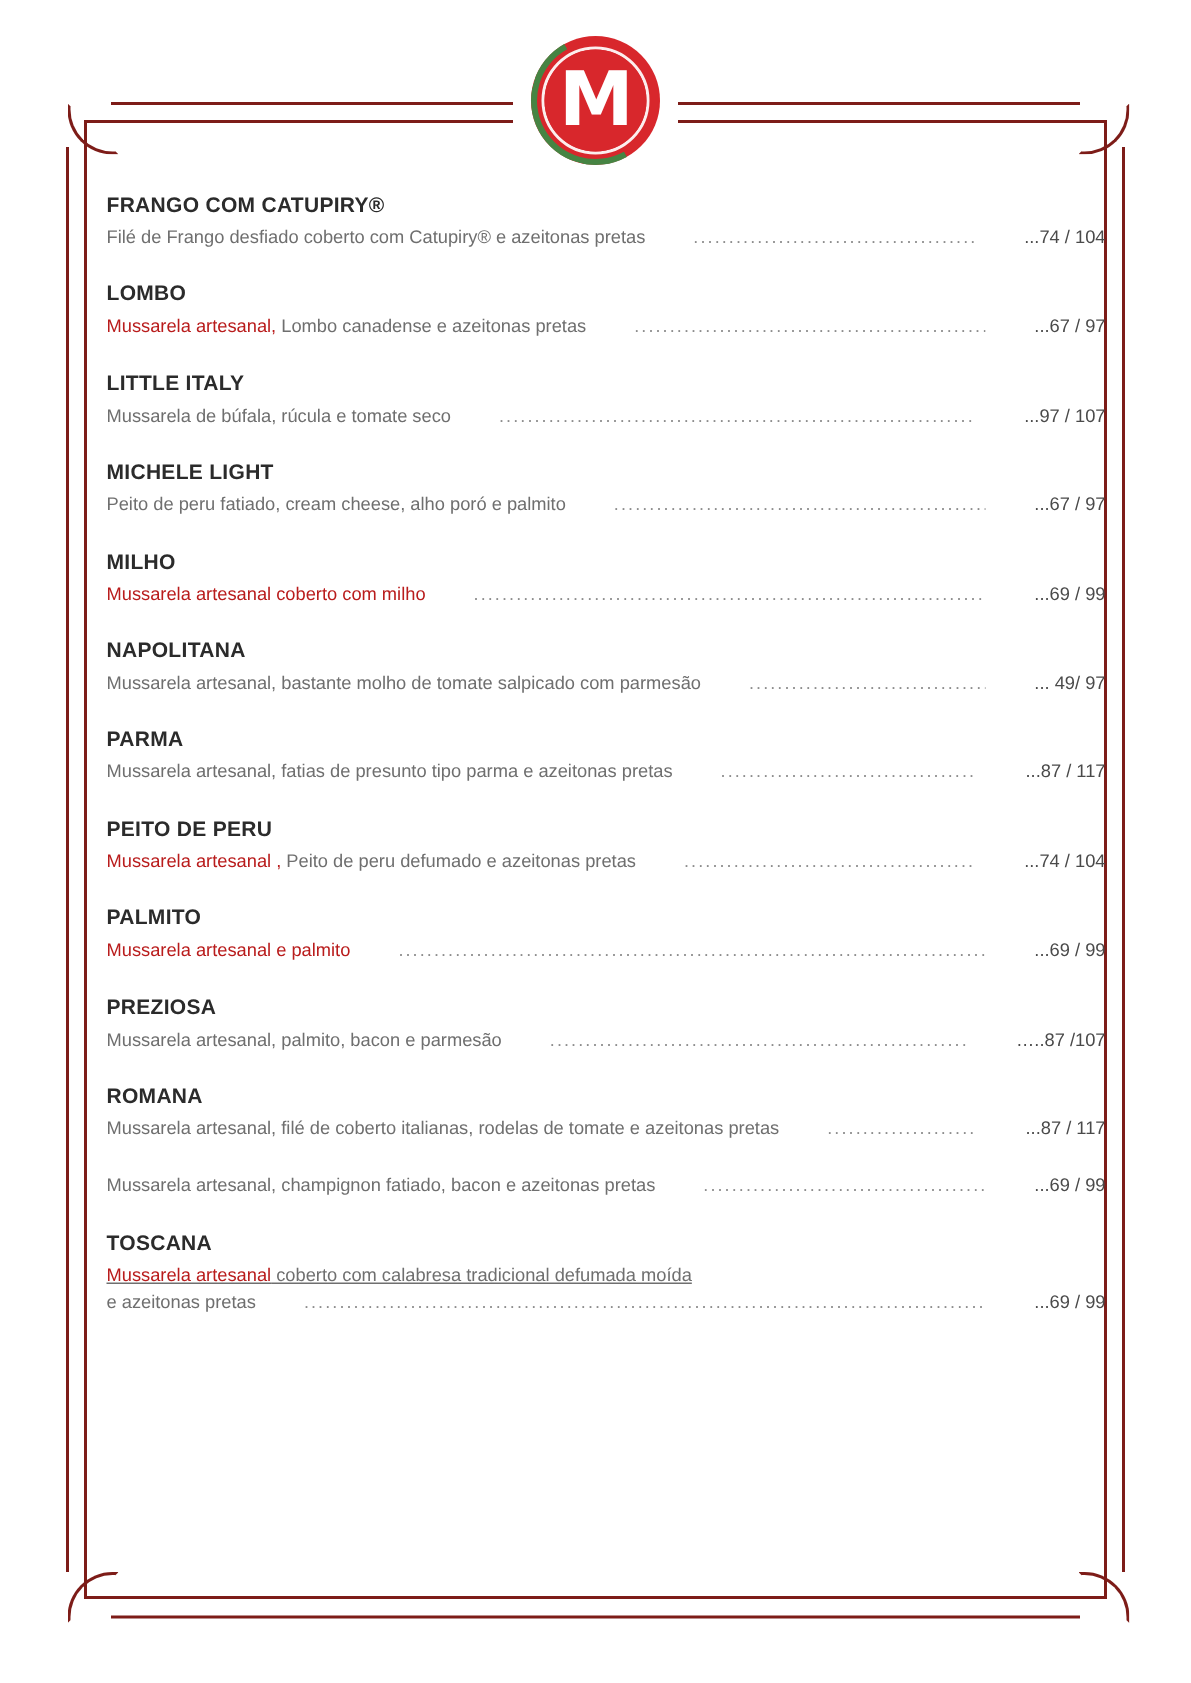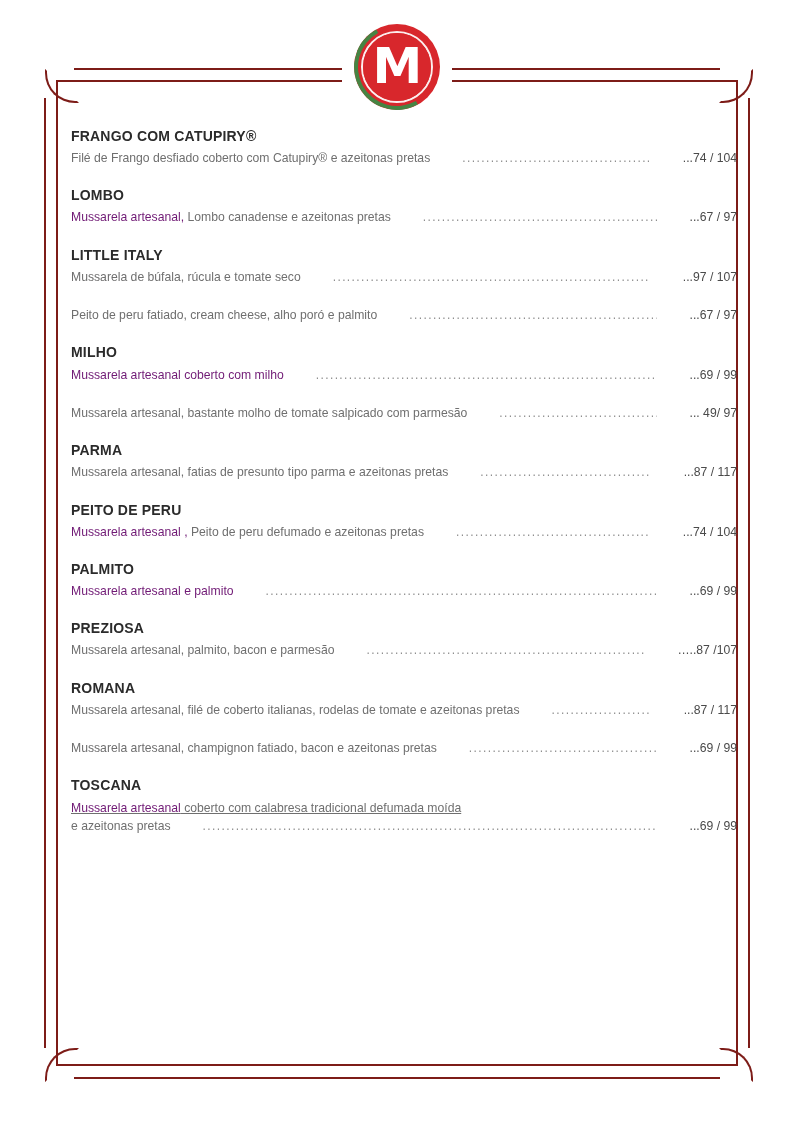--- a/index.html
+++ b/index.html
@@ -117,21 +117,21 @@
     font-size: 12.2px;
     color: #6f6f6f;
     line-height: 1.5;
     white-space: nowrap;
     gap: 32px;
   }
   .desc {
     flex: 0 0 auto;
   }
   .desc .hl {
-    color: #701a75;
+    color: #b91c1c;
     text-align: center;
   }
   .leader {
     flex: 1 1 auto;
     overflow: hidden;
     color: #8d8d8d;
     letter-spacing: 1.4px;
     font-size: 12px;
     min-width: 8px;
   }
@@ -207,35 +207,37 @@
       </div>
       <div class="menu-item">
         <div class="item-name">LITTLE ITALY</div>
         <div class="item-line">
           <span class="desc">Mussarela de búfala, rúcula e tomate seco </span>
           <span class="leader">..............................................................................................................................................</span>
           <span class="price">...97 / 107</span>
         </div>
       </div>
       <div class="menu-item">
+        <div class="item-name">MICHELE LIGHT</div>
         <div class="item-line">
           <span class="desc">Peito de peru fatiado, cream cheese, alho poró e palmito</span>
           <span class="leader">..............................................................................................................................................</span>
           <span class="price">...67 / 97</span>
         </div>
       </div>
       <div class="menu-item">
         <div class="item-name">MILHO</div>
         <div class="item-line">
           <span class="desc"><span class="hl">Mussarela artesanal coberto com milho</span></span>
           <span class="leader">..............................................................................................................................................</span>
           <span class="price">...69 / 99</span>
         </div>
       </div>
       <div class="menu-item">
+        <div class="item-name">NAPOLITANA</div>
         <div class="item-line">
           <span class="desc">Mussarela artesanal, bastante molho de tomate salpicado com parmesão </span>
           <span class="leader">..............................................................................................................................................</span>
           <span class="price">... 49/ 97</span>
         </div>
       </div>
       <div class="menu-item">
         <div class="item-name">PARMA</div>
         <div class="item-line">
           <span class="desc">Mussarela artesanal, fatias de presunto tipo parma e azeitonas pretas </span>

